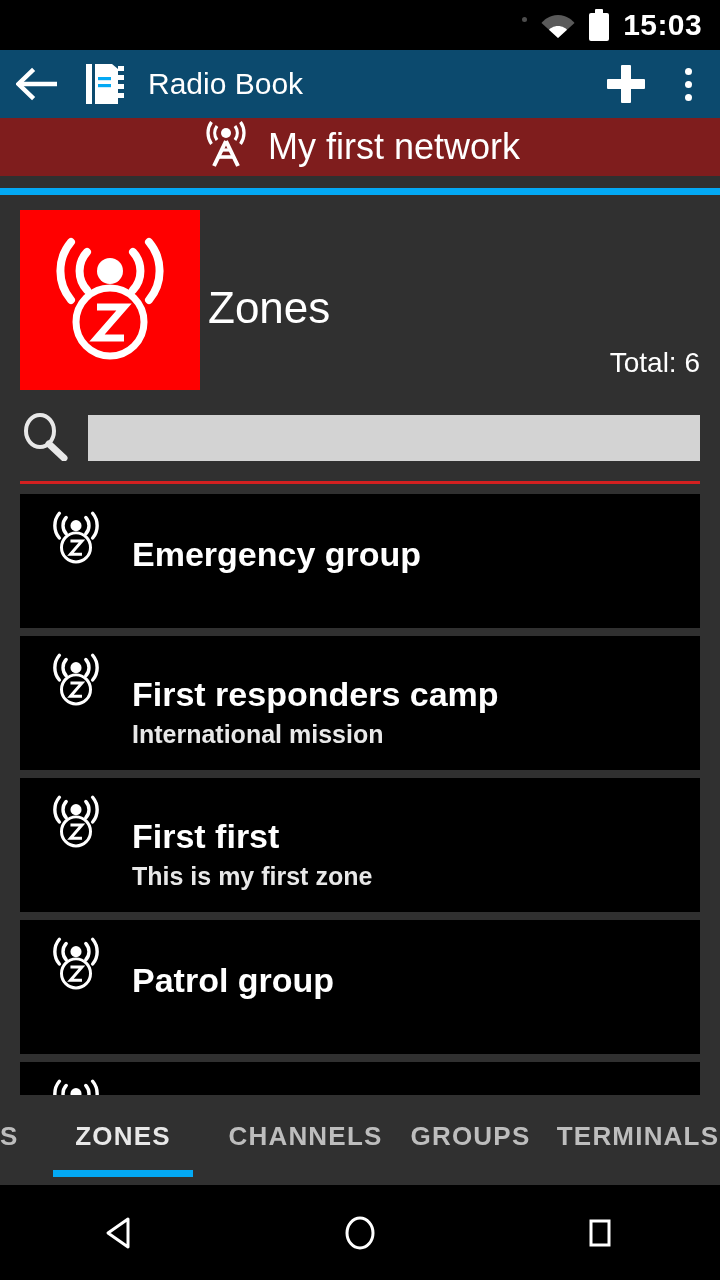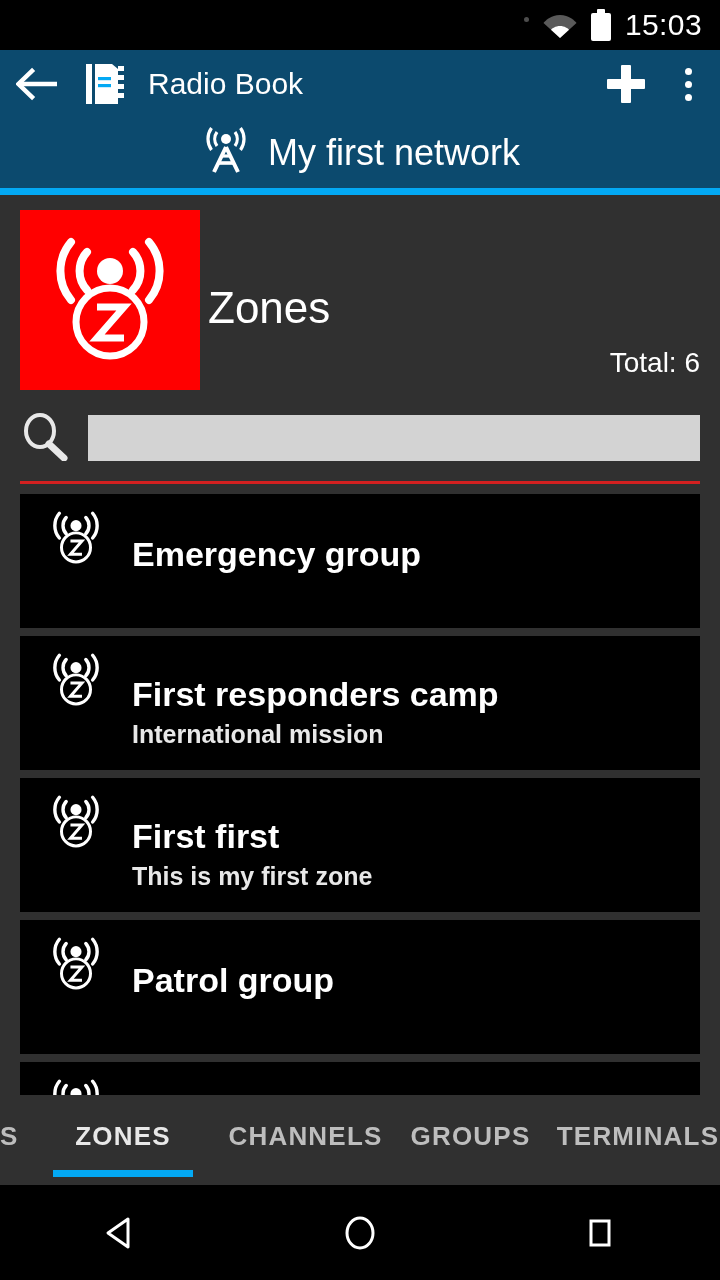--- a/index.html
+++ b/index.html
@@ -14,40 +14,40 @@
   
   .statusbar {
     position: absolute; top: 0; left: 0; width: 720px; height: 50px;
     background: #000; display: flex; align-items: center; justify-content: flex-end;
     padding-right: 18px; gap: 14px;
   }
   .sb-wifi { width: 34px; height: 26px; position: relative; }
   .sb-batt { width: 20px; height: 32px; position: relative; }
   .sb-batt .body { position: absolute; left: 0; top: 4px; width: 20px; height: 28px; background: #fff; border-radius: 2px; }
   .sb-batt .tip { position: absolute; left: 6px; top: 0; width: 8px; height: 5px; background: #fff; border-radius: 1px 1px 0 0; }
-  .sb-time { color: #fff; font-size: 30px; letter-spacing: 0.4px; }
+  .sb-time { color: #fff; font-size: 30px; letter-spacing: 0.4px; font-weight: bold; }
   .sb-dot { width: 5px; height: 5px; background: #4d4d4d; border-radius: 50%; margin-bottom: 12px; }
 
   
   .appbar {
     position: absolute; top: 50px; left: 0; width: 720px; height: 68px;
     background: #0c4a6e; display: flex; align-items: center;
   }
   .ab-back { width: 76px; display: flex; align-items: center; justify-content: center; }
   .ab-book { width: 58px; display: flex; align-items: center; justify-content: center; }
   .ab-title { color: #fff; font-size: 30px; margin-left: 14px; flex: 1; white-space: nowrap; }
   .ab-plus { width: 76px; display: flex; align-items: center; justify-content: center; }
   .ab-menu { width: 48px; margin-right: 8px; display: flex; flex-direction: column;
              align-items: center; justify-content: center; gap: 6px; }
   .ab-menu i { width: 7px; height: 7px; background: #fff; border-radius: 50%; display: block; }
 
   
   .nethdr {
-    position: absolute; top: 118px; left: 0; width: 720px; height: 70px;
-    background: #0c4a6e; display: flex; align-items: center; justify-content: center; gap: 16px;
+    position: absolute; top: 118px; left: 0; width: 720px; height: 58px;
+    background: #7f1d1d; display: flex; align-items: center; justify-content: center; gap: 16px;
   }
   .nethdr-title { color: #fff; font-size: 36px; }
   .accent-line { position: absolute; top: 188px; left: 0; width: 720px; height: 7px; background: #03A9F4; }
 
   
   .content { position: absolute; top: 195px; left: 0; width: 720px; height: 900px;
              background: #303030; overflow: hidden; }
 
   .hero { position: relative; height: 210px; }
   .hero-tile { position: absolute; left: 20px; top: 15px; width: 180px; height: 180px;

